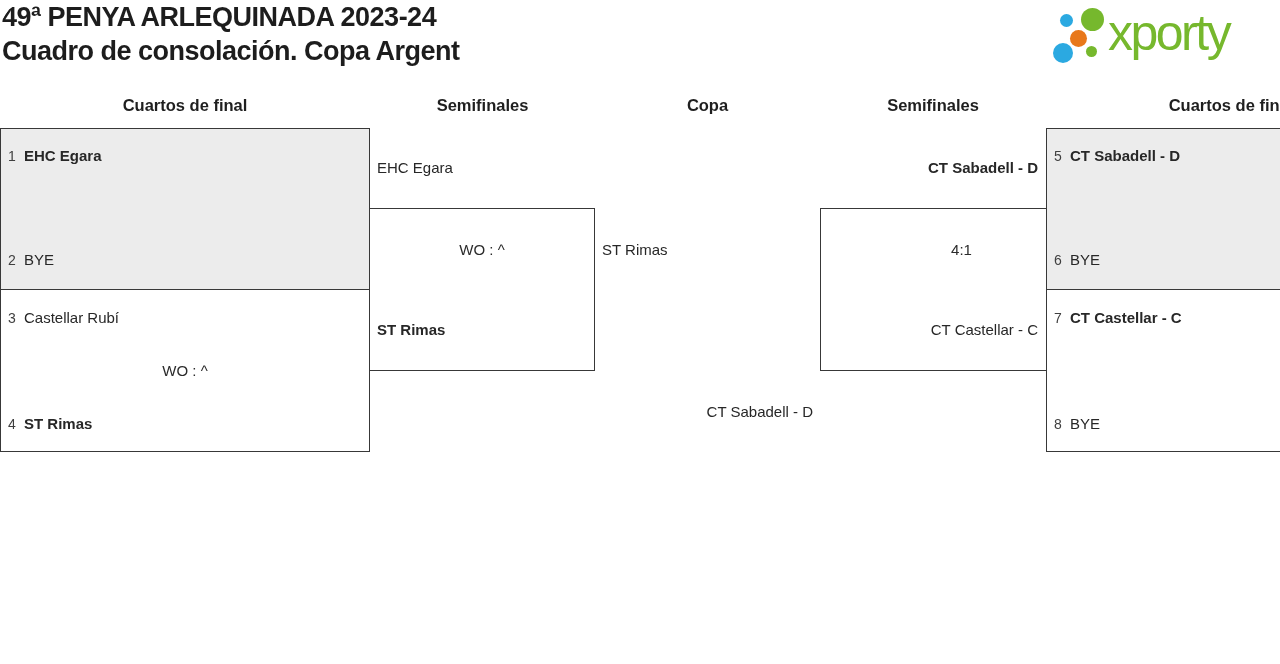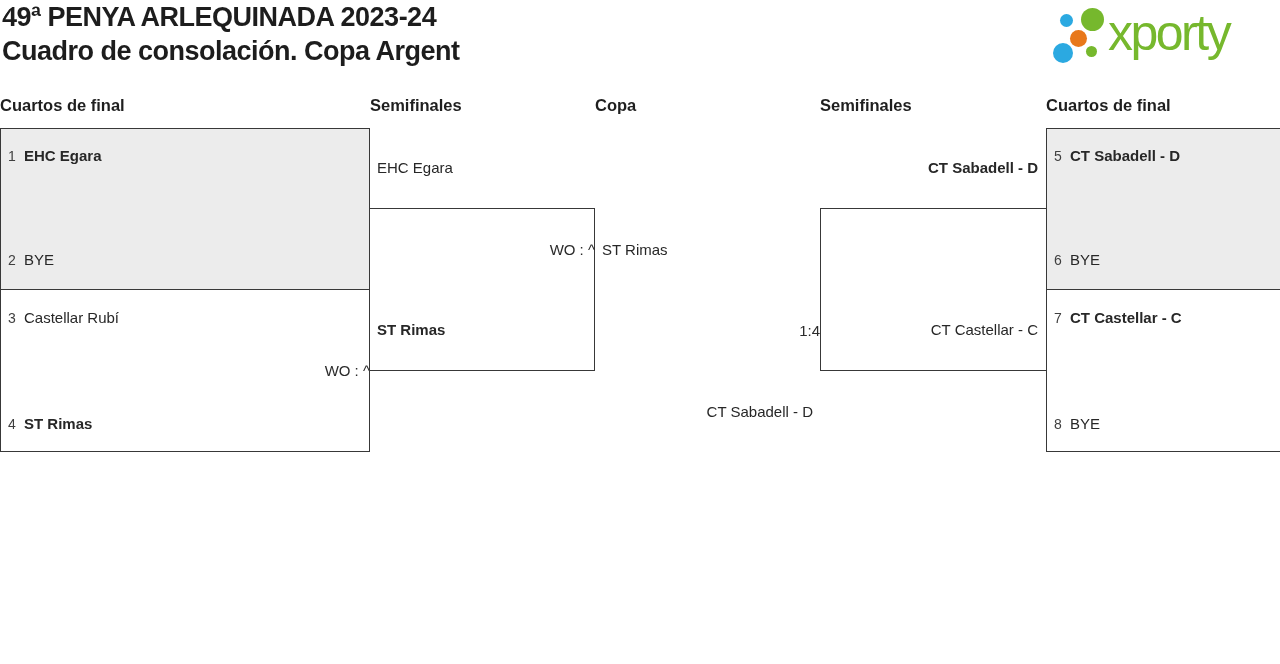--- a/index.html
+++ b/index.html
@@ -18,33 +18,33 @@
   .dot-green-lg  { left:31px; top:4px;   width:23px; height:23px; background:#76b82d; }
   .dot-orange    { left:20px; top:26px;  width:17px; height:17px; background:#e8781a; }
   .dot-blue-lg   { left:3px;  top:39px;  width:20px; height:20px; background:#2ba9e1; }
   .dot-green-sm  { left:36px; top:42px;  width:11px; height:11px; background:#76b82d; }
   .logo-word {
     position:absolute; left:58px; top:-4px; font-size:50px; line-height:66px;
     font-weight:400; letter-spacing:-2.5px; color:#76b82d;
   }
   
   .round-header {
-    position:absolute; top:96px; height:20px; text-align:left;
+    position:absolute; top:96px; height:20px; text-align:center;
     font-size:16.5px; font-weight:600; color:#1f1f1f; white-space:nowrap;
   }
   
   .box { position:absolute; border:1px solid #383838; box-sizing:border-box; background:transparent; }
   .box.gray { background:#ececec; }
   
   .row { position:absolute; display:flex; align-items:baseline; height:18px; line-height:18px; white-space:nowrap; }
   .seed { width:16px; flex:none; font-size:14px; color:#3f3f3f; }
   .team { font-size:15px; color:#272727; }
   .bold { font-weight:700; }
   .score {
-    position:absolute; height:18px; line-height:18px; text-align:right;
+    position:absolute; height:18px; line-height:18px; text-align:center;
     font-size:15px; color:#2b2b2b; white-space:nowrap;
   }
   .label { position:absolute; height:18px; line-height:18px; font-size:15px; color:#272727; white-space:nowrap; }
   .right-align { text-align:right; }
 </style>
 </head>
 <body>
 
 <div class="canvas">
 
@@ -88,21 +88,20 @@
     <span class="seed">4</span>
     <span class="team bold">ST Rimas</span>
   </div>
 
   <div class="box" style="left:369px;top:208px;width:226px;height:163px"></div>
   <div class="label" style="left:377px;top:159px">EHC Egara</div>
   <div class="score" style="left:369px;width:226px;top:241px">WO : ^</div>
   <div class="label bold" style="left:377px;top:321px">ST Rimas</div>
 
   <div class="label" style="left:602px;top:241px">ST Rimas</div>
-  <div class="score" style="left:595px;width:225px;top:322px">1:4</div>
   <div class="label right-align" style="left:595px;width:218px;top:403px">CT Sabadell - D</div>
 
   <div class="box" style="left:820px;top:208px;width:227px;height:163px"></div>
   <div class="label bold right-align" style="left:820px;width:218px;top:159px">CT Sabadell - D</div>
   <div class="score" style="left:848px;width:227px;top:241px">4:1</div>
   <div class="label right-align" style="left:820px;width:218px;top:321px">CT Castellar - C</div>
 
   <div class="box gray" style="left:1046px;top:128px;width:370px;height:162px"></div>
   <div class="row" style="left:1054px;top:147px">
     <span class="seed">5</span>

